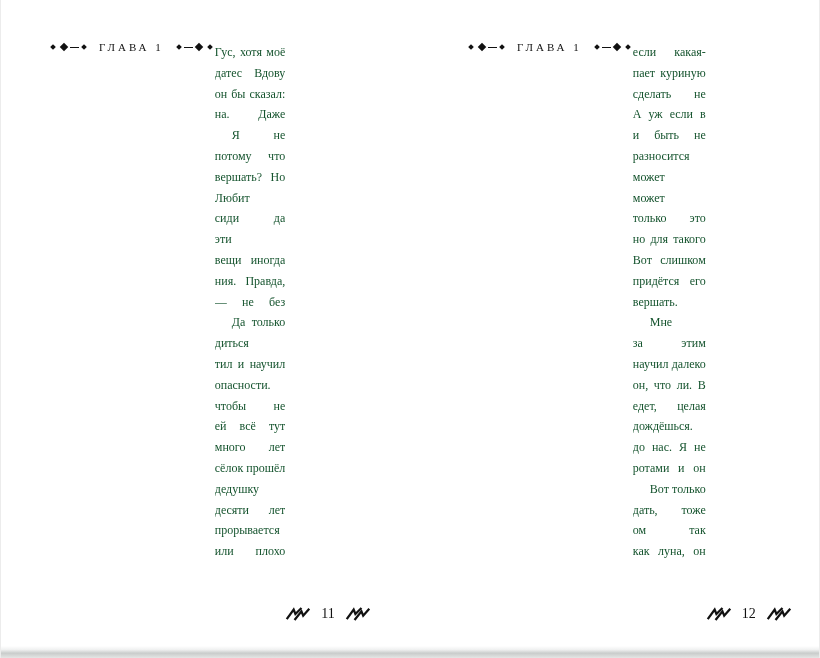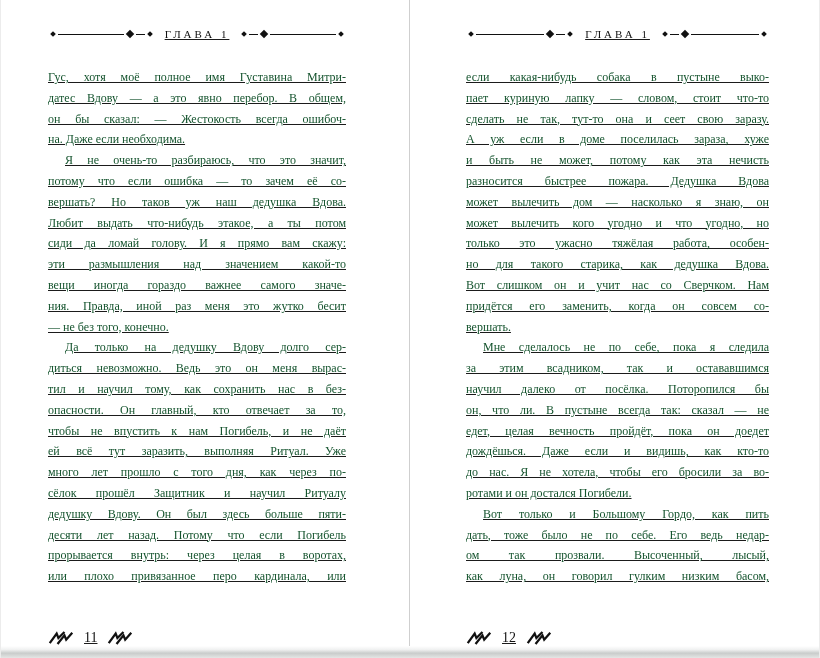--- a/index.html
+++ b/index.html
@@ -11,24 +11,23 @@
     overflow: hidden;
     font-family: "Liberation Serif", "DejaVu Serif", serif;
     color: #1b1b1b;
     border-left: 1px solid #ececec;
     border-right: 1px solid #ececec;
     box-sizing: border-box;
   }
   .spread { display: flex; height: 646px; }
   .page {
     box-sizing: border-box;
-    padding-top: 27px;
+    padding-top: 40px;
     display: flex;
-    flex-direction: column;
-    text-decoration: underline;
+    flex-direction: row;
   }
   .page.left  { width: 409px; padding-left: 47px; padding-right: 63px; }
   .page.right { width: 410px; padding-left: 56px; padding-right: 50px; }
   .divider { width: 1px; background: #cfcfcf; height: 646px; }
 
   
   .chapter-head {
     display: flex;
     align-items: center;
     height: 14px;
@@ -61,20 +60,21 @@
     text-align: justify;
     text-align-last: justify;
     color: #14532d;
   }
   .line.para-end { text-align-last: left; }
   .line.indent { text-indent: 17px; }
 
   
   .page-footer {
     margin-top: auto;
+    margin-bottom: 24px;
     display: flex;
     align-items: center;
     justify-content: flex-start;
     gap: 10px;
   }
   .page-number { font-size: 14px; color: #111; }
   .bolt { width: 26px; height: 14px; display: block; }
   .bolt polyline { fill: none; stroke: #111; stroke-width: 2.6; stroke-linejoin: miter; }
 
   .bottom-edge {

